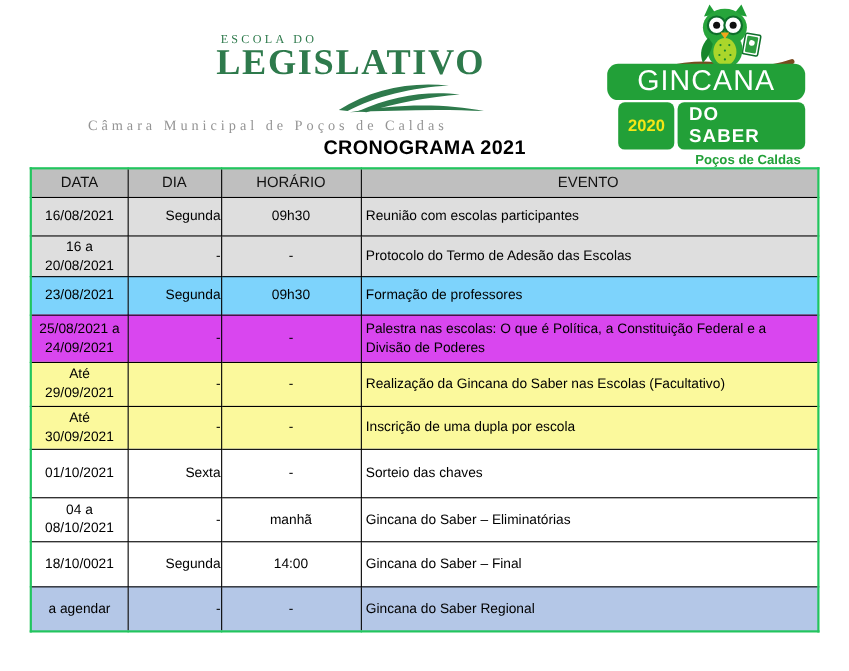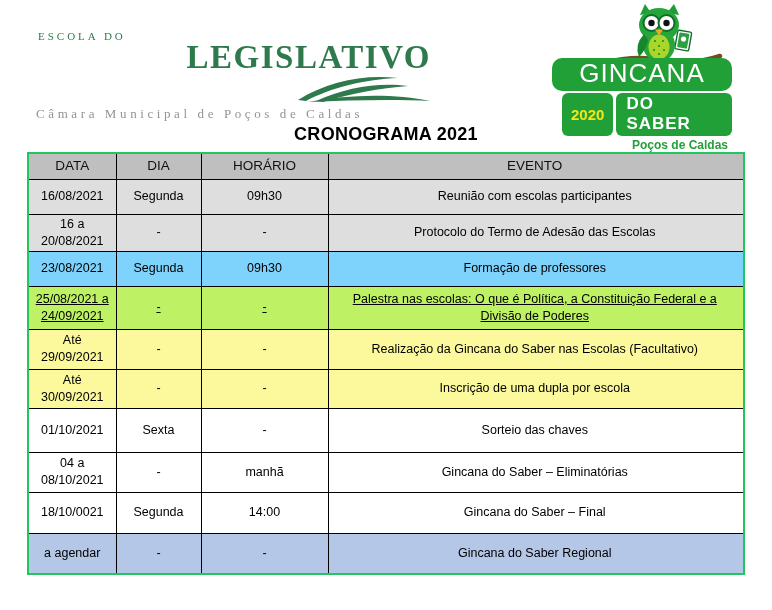--- a/index.html
+++ b/index.html
@@ -6,21 +6,21 @@
   html,body { background:#fff; }
   body {
     width:772px; height:610px;
     font-family:"Liberation Sans", sans-serif;
     color:#000; overflow:hidden; position:relative;
   }
 
   
   .header { position:relative; height:122px; }
 
-  .logo-left { position:absolute; left:36px; top:30px; width:395px; }
+  .logo-left { position:absolute; left:46px; top:30px; width:395px;text-align:center; }
   .escola-line {
     font-family:"Liberation Serif", serif;
     font-size:11px; letter-spacing:3px; color:#2e7a4c; margin-left:2px;
   }
   .legis-row { display:flex; align-items:flex-end;flex-direction:column; }
   .legislativo {
     font-family:"Liberation Serif", serif;
     font-size:33px; line-height:0.95; letter-spacing:1.5px; color:#2e7a4c;
     font-weight:600; white-space:nowrap;
   }
@@ -72,23 +72,23 @@
   .schedule th, .schedule td {
     border:1.5px solid #000;
     font-size:12.5px; line-height:1.35;
     vertical-align:middle;
   }
   .schedule th {
     background:#bfbfbf; font-weight:normal; font-size:13.5px;
     height:26px; text-align:center; color:#111;
   }
   .col-data  { width:88px;  text-align:center; white-space:pre-line; }
-  .col-dia   { width:85px;  text-align:center; }
+  .col-dia   { width:85px;  text-align:right; }
   .col-horario { width:127px; text-align:center; }
-  .col-evento { text-align:center; padding:3px 6px 3px 4px; }
+  .col-evento { text-align:left; padding:3px 6px 3px 4px; }
 
   tbody tr:nth-child(1){height:35px}
   tbody tr:nth-child(2){height:37px}
   tbody tr:nth-child(3){height:35px}
   tbody tr:nth-child(4){height:43px}
   tbody tr:nth-child(5){height:40px}
   tbody tr:nth-child(6){height:39px}
   tbody tr:nth-child(7){height:44px}
   tbody tr:nth-child(8){height:40px}
   tbody tr:nth-child(9){height:41px}
@@ -178,21 +178,21 @@
         <td class="col-dia">-</td>
         <td class="col-horario">-</td>
         <td class="col-evento">Protocolo do Termo de Adesão das Escolas</td>
       </tr>
       <tr style="background: #7dd3fc;">
         <td class="col-data">23/08/2021</td>
         <td class="col-dia">Segunda</td>
         <td class="col-horario">09h30</td>
         <td class="col-evento">Formação de professores</td>
       </tr>
-      <tr style="background: #bef264; text-decoration: underline;">
+      <tr style="background: #d946ef;">
         <td class="col-data">25/08/2021 a
 24/09/2021</td>
         <td class="col-dia">-</td>
         <td class="col-horario">-</td>
         <td class="col-evento">Palestra nas escolas: O que é Política, a Constituição Federal e a Divisão de Poderes</td>
       </tr>
       <tr style="background: rgb(251, 249, 156);">
         <td class="col-data">Até
 29/09/2021</td>
         <td class="col-dia">-</td>

